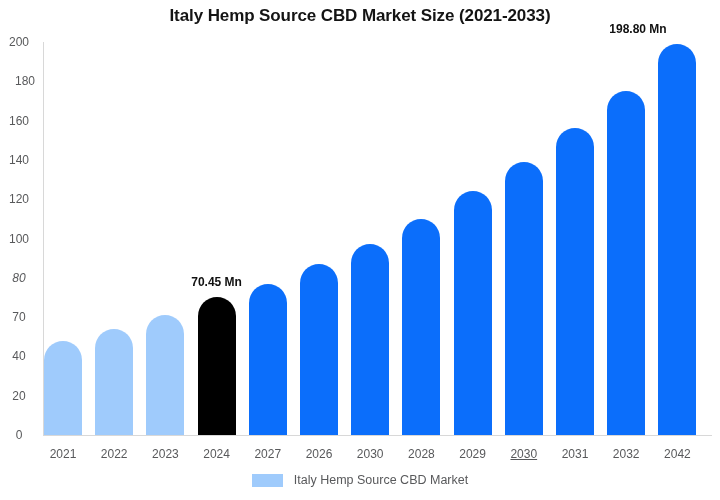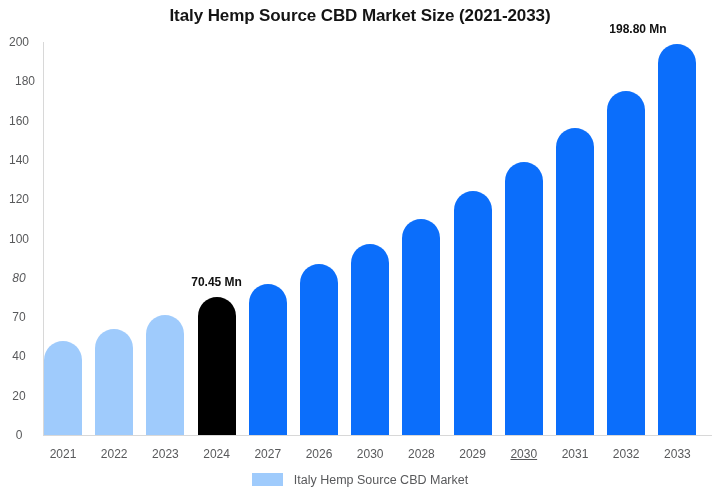--- a/index.html
+++ b/index.html
@@ -86,20 +86,21 @@
     font-size: 12px;
     color: #58595b;
     transform: translateX(-50%);
   }
   #legend {
     position: absolute;
     left: 0;
     top: 473px;
     width: 720px;
     display: flex;
+    align-items: center;
     justify-content: center;
     gap: 11px;
   }
   #legend-swatch {
     width: 31px;
     height: 13px;
     background: #9fcbfc;
     display: block;
   }
   #legend-label {
@@ -153,21 +154,21 @@
       <div class="x-tick" style="left: 165.4px;">2023</div>
       <div class="x-tick" style="left: 216.6px;">2024</div>
       <div class="x-tick" style="left: 267.8px;">2027</div>
       <div class="x-tick" style="left: 319px;">2026</div>
       <div class="x-tick" style="left: 370.2px;">2030</div>
       <div class="x-tick" style="left: 421.4px;">2028</div>
       <div class="x-tick" style="left: 472.6px;">2029</div>
       <div class="x-tick" style="left: 523.8px; text-decoration: underline;">2030</div>
       <div class="x-tick" style="left: 575px;">2031</div>
       <div class="x-tick" style="left: 626.2px;">2032</div>
-      <div class="x-tick" style="left: 677.4px;">2033</div>
+      <div class="x-tick" style="left: 677.4px;">2042</div>
     </div>
 
   <div id="value-labels">
       <div class="bar-value-label" style="left: 216.6px; top: 274.566px;">70.45 Mn</div>
       <div class="bar-value-label" style="left: 638px; top: 22.358px;">198.80 Mn</div>
     </div>
 
   <div id="legend">
     <span id="legend-swatch" style="background: rgb(159, 203, 252);"></span>
     <span id="legend-label">Italy Hemp Source CBD Market</span>

